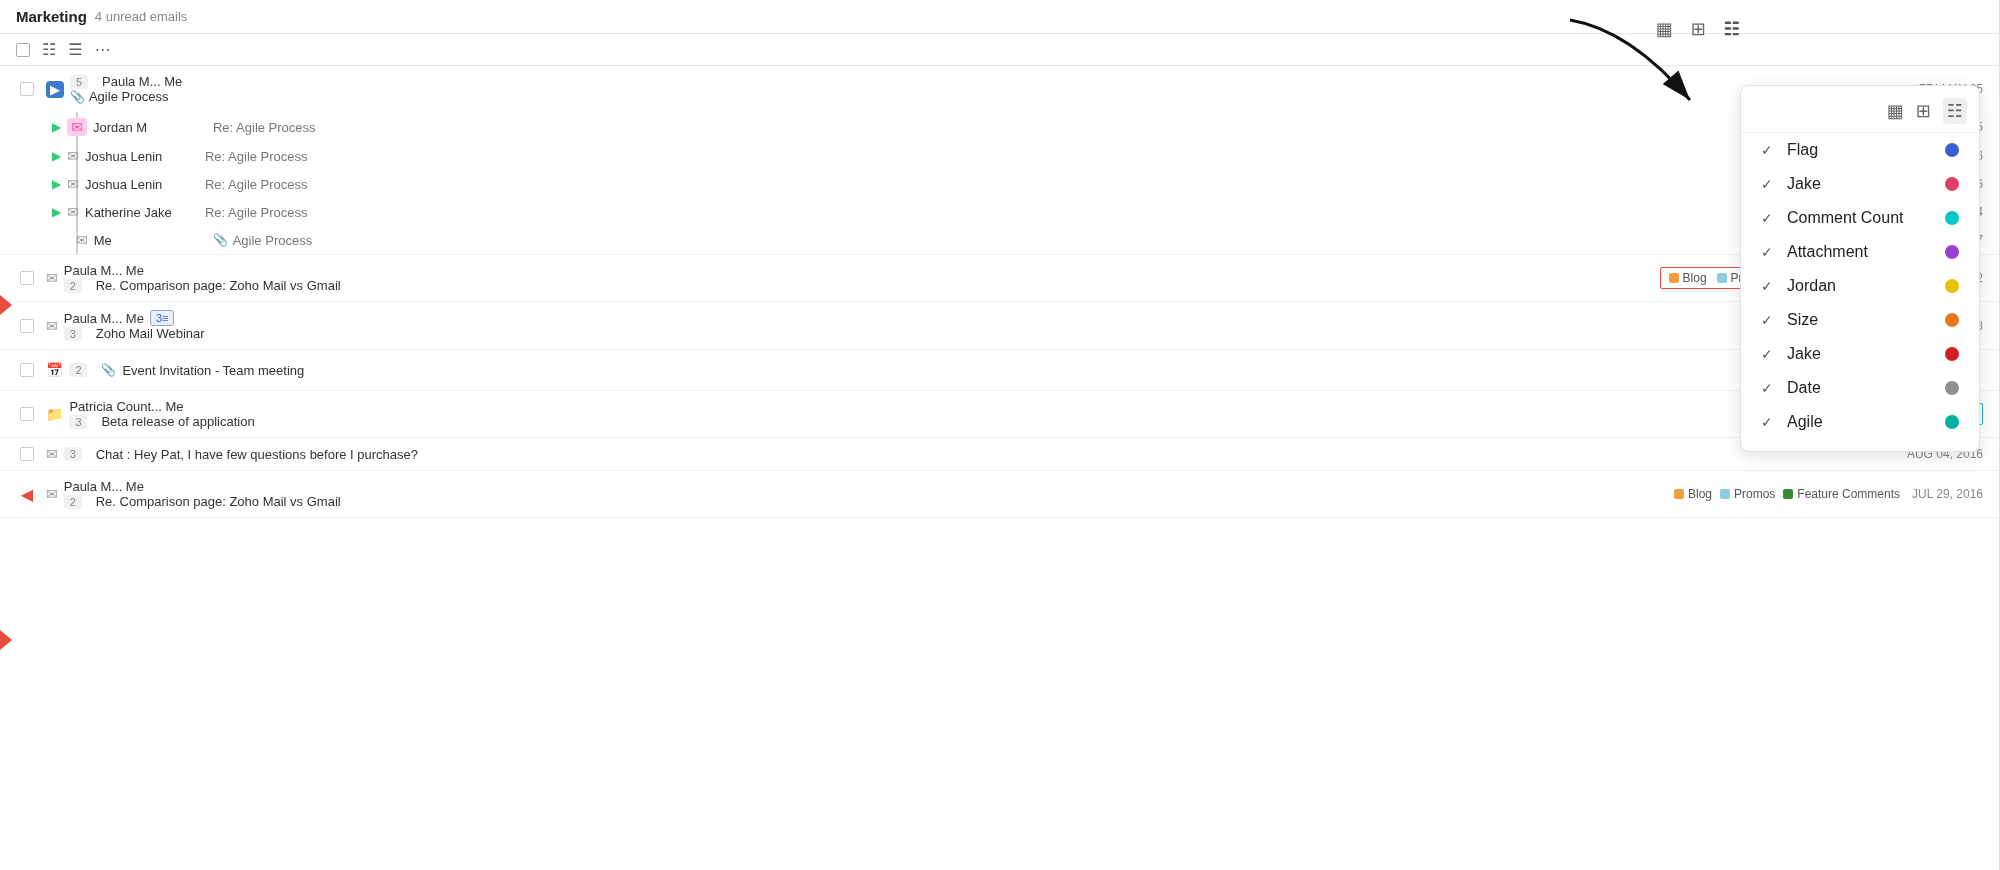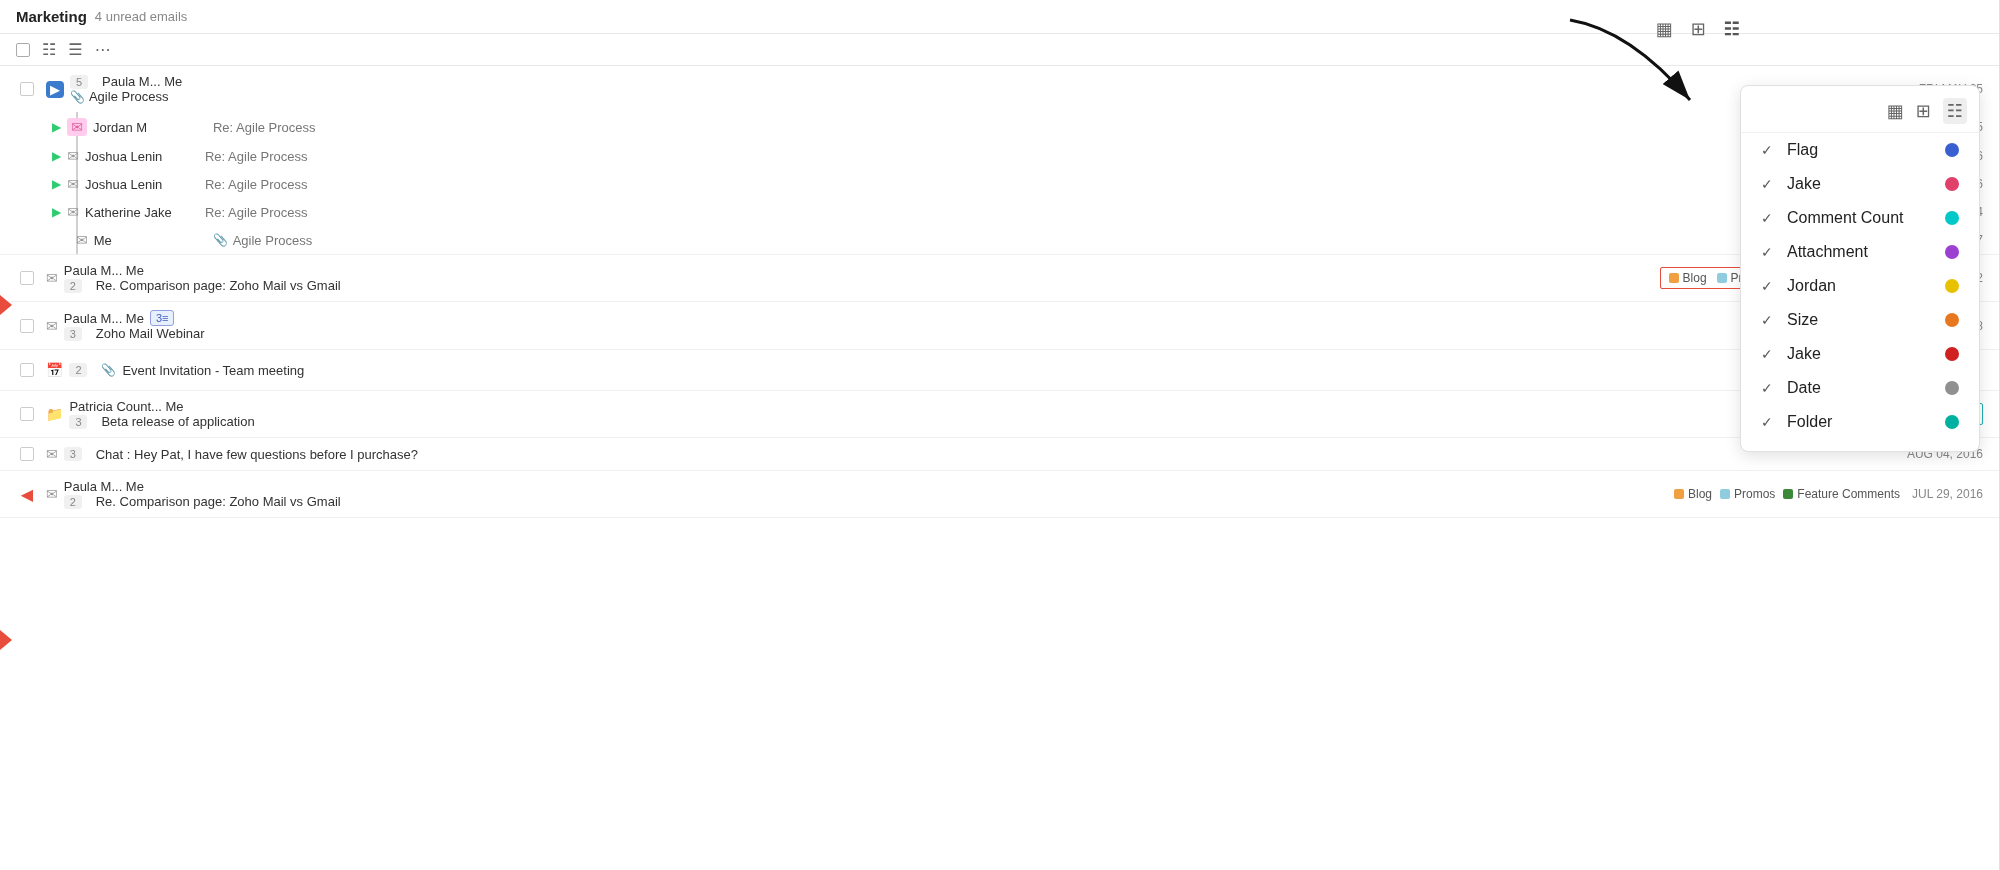--- a/index.html
+++ b/index.html
@@ -366,21 +366,21 @@
     </div>
 
     <div class="dropdown-item">
       <span class="check-icon">✓</span>
       <span class="dropdown-label">Date</span>
       <div class="color-dot dot-gray"></div>
     </div>
 
     <div class="dropdown-item">
       <span class="check-icon">✓</span>
-      <span class="dropdown-label">Folder</span>
+      <span class="dropdown-label">Agile</span>
       <div class="color-dot dot-teal"></div>
     </div>
   </div>
 
   <div style="position:absolute; left:0; top:295px; width:0; height:0; border-top:10px solid transparent; border-bottom:10px solid transparent; border-left:12px solid #e74c3c;"></div>
   <div style="position:absolute; left:0; top:630px; width:0; height:0; border-top:10px solid transparent; border-bottom:10px solid transparent; border-left:12px solid #e74c3c;"></div>
 
 </div>
 
 </body></html>

